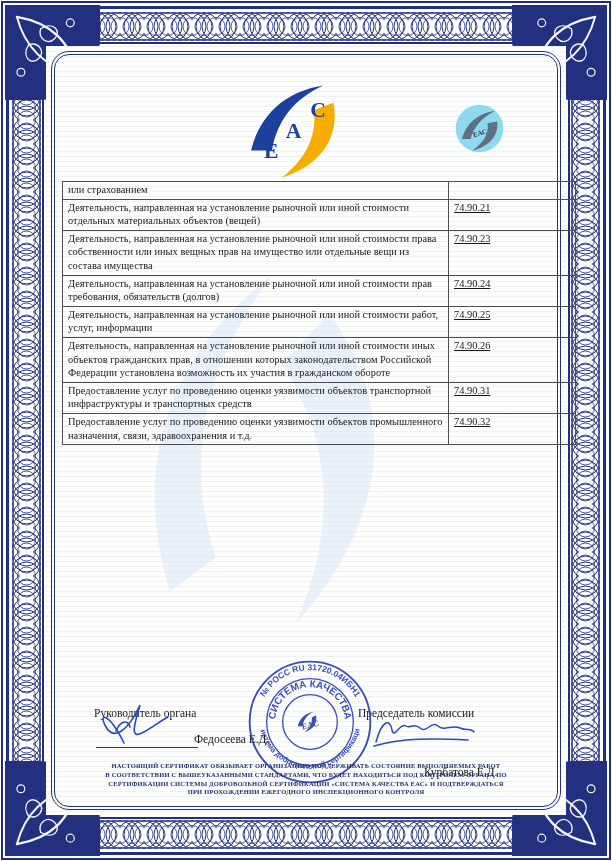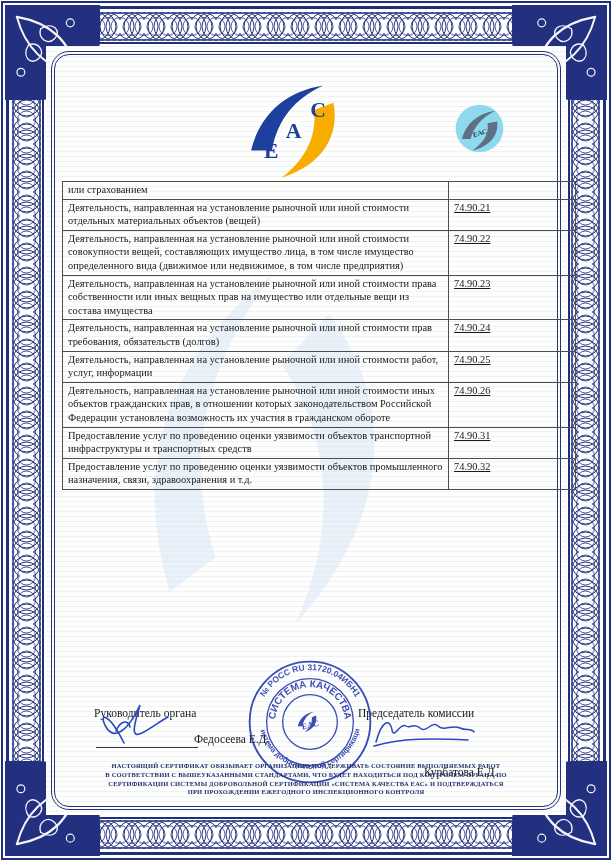--- a/index.html
+++ b/index.html
@@ -221,24 +221,20 @@
     <tr>
       <td class="c-act">или страхованием</td>
       <td class="c-code"></td>
     </tr>
 
     <tr>
       <td class="c-act">Деятельность, направленная на установление рыночной или иной стоимости отдельных материальных объектов (вещей)</td>
       <td class="c-code">74.90.21</td>
     </tr>
 
-    <tr>
-      <td class="c-act">Деятельность, направленная на установление рыночной или иной стоимости совокупности вещей, составляющих имущество лица, в том числе имущество определенного вида (движимое или недвижимое, в том числе предприятия)</td>
-      <td class="c-code">74.90.22</td>
-    </tr>
 
     <tr>
       <td class="c-act">Деятельность, направленная на установление рыночной или иной стоимости права собственности или иных вещных прав на имущество или отдельные вещи из состава имущества</td>
       <td class="c-code">74.90.23</td>
     </tr>
 
     <tr>
       <td class="c-act">Деятельность, направленная на установление рыночной или иной стоимости прав требования, обязательств (долгов)</td>
       <td class="c-code">74.90.24</td>
     </tr>

